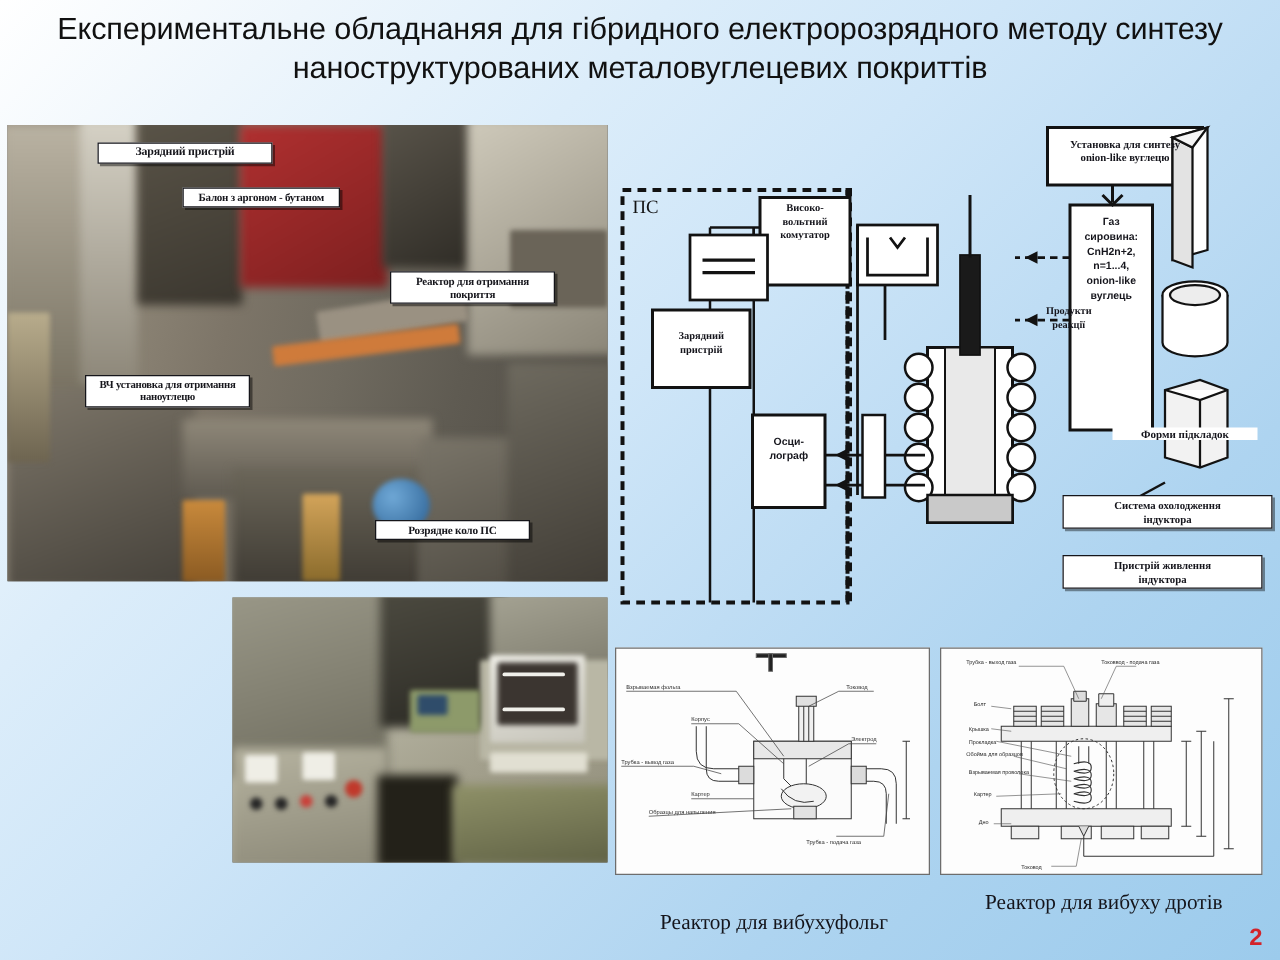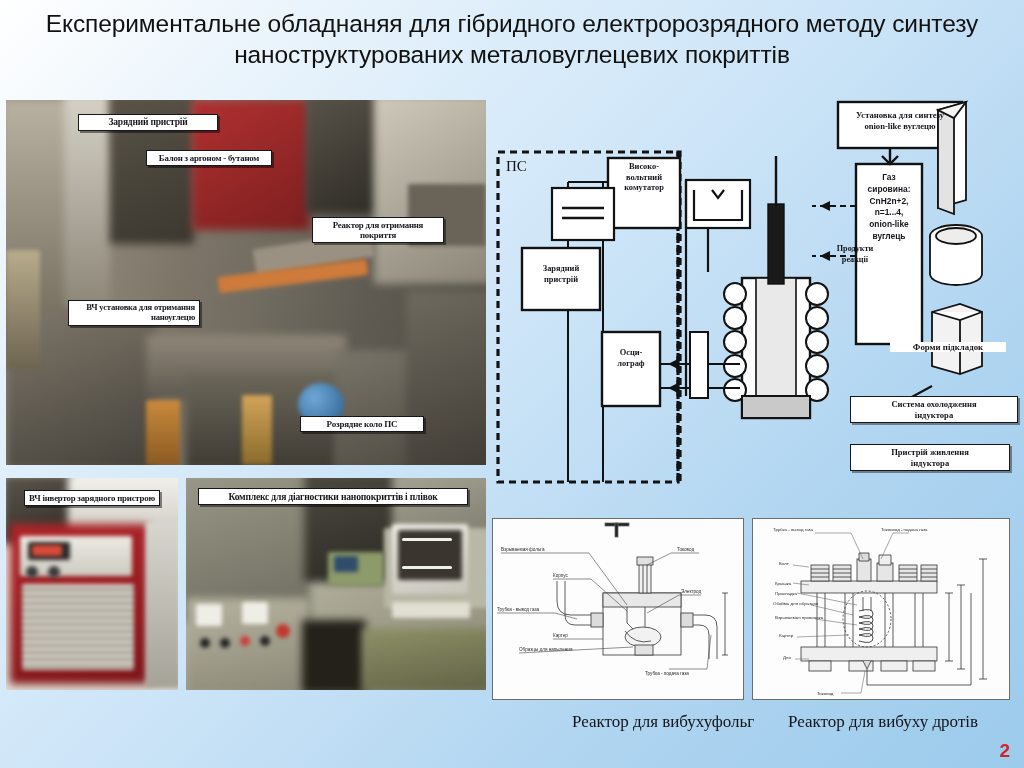--- a/index.html
+++ b/index.html
@@ -98,21 +98,21 @@
   .drawing svg { display:block; }
 
   
   .caption {
     position: absolute;
     font-family: "Liberation Serif", serif;
     font-size: 17px;
     color: #14141a;
     white-space: nowrap;
   }
-  #cap-foil { left: 528px; top: 712px; margin-left: 44px; }
+  #cap-foil { left: 528px; top: 728px; }
   #cap-wire { left: 788px; top: 712px; }
 
   #page-number {
     position: absolute;
     right: 14px; bottom: 6px;
     font-family: "Liberation Sans", sans-serif;
     font-weight: bold;
     font-size: 19px;
     color: #d2232a;
   }
@@ -150,40 +150,25 @@
       <div class="blob softer" style="left:400px;top:190px;width:86px;height:180px;background:linear-gradient(160deg,#6e6a5f,#403c35);"></div>
     </div>
 
     <div class="callout" style="left:72px;top:14px;width:140px;font-size:9.5px;">Зарядний пристрій</div>
 
     <div class="callout" style="left:140px;top:50px;width:126px;font-size:8.8px;">Балон з аргоном - бутаном</div>
 
 
     <div class="callout" style="left:306px;top:117px;width:132px;font-size:8.8px;">Реактор для отримання покриття</div>
 
-    <div class="callout" style="left:62px;top:200px;width:132px;font-size:8.6px;text-align:right;">ВЧ установка для отримання наноуглецю</div>
+    <div class="callout" style="left:62px;top:200px;width:132px;font-size:8.6px;">ВЧ установка для отримання наноуглецю</div>
 
     <div class="callout" style="left:294px;top:316px;width:124px;font-size:9px;">Розрядне коло ПС</div>
   </div>
 
-  <div class="photo" id="photo-inv">
-    <div class="inner">
-      <div class="blob softer" style="left:-4px;top:-4px;width:72px;height:70px;background:linear-gradient(160deg,#5c564c,#2f2b25);"></div>
-      <div class="blob softer" style="left:62px;top:-4px;width:118px;height:60px;background:linear-gradient(180deg,#f3f2ee,#cfcdc4);"></div>
-      <div class="blob softer" style="left:4px;top:46px;width:138px;height:160px;background:linear-gradient(165deg,#b2252a,#7d1417);"></div>
-      <div class="blob soft" style="left:14px;top:58px;width:112px;height:40px;background:linear-gradient(180deg,#eceae3,#cdcac1);"></div>
-      <div class="blob soft" style="left:22px;top:64px;width:42px;height:18px;background:#2b2b2b;"></div>
-      <div class="blob soft" style="left:26px;top:67px;width:30px;height:11px;background:#d84b3a;"></div>
-      <div class="blob soft" style="left:16px;top:106px;width:112px;height:86px;background:repeating-linear-gradient(180deg,#d9d5cb 0 4px,#9c968a 4px 7px);"></div>
-      <div class="blob soft" style="left:140px;top:44px;width:34px;height:166px;background:linear-gradient(180deg,#d8d6ce,#a5a298);"></div>
-      <div class="blob soft" style="left:20px;top:88px;width:12px;height:12px;border-radius:50%;background:#3a3a3a;"></div>
-      <div class="blob soft" style="left:42px;top:88px;width:12px;height:12px;border-radius:50%;background:#3a3a3a;"></div>
-    </div>
-    <div class="callout" style="left:18px;top:12px;width:136px;font-size:8.8px;">ВЧ інвертор зарядного пристрою</div>
-  </div>
 
   <div class="photo" id="photo-diag">
     <div class="inner">
       <div class="blob softer" style="left:-6px;top:-6px;width:130px;height:150px;background:linear-gradient(165deg,#9a9888,#6e6c5e);"></div>
       <div class="blob softer" style="left:118px;top:-6px;width:100px;height:110px;background:linear-gradient(165deg,#4c4a40,#2b2a24);"></div>
       <div class="blob softer" style="left:206px;top:-6px;width:108px;height:70px;background:linear-gradient(165deg,#a6a494,#7c7a6c);"></div>
       <div class="blob soft" style="left:198px;top:50px;width:206px;height:80px;background:#b9b7a5;"></div>
       <div class="blob soft" style="left:142px;top:74px;width:56px;height:34px;background:#8d9a6a;"></div>
       <div class="blob soft" style="left:148px;top:78px;width:24px;height:16px;background:#2f4c6a;"></div>
       <div class="blob soft" style="left:206px;top:46px;width:76px;height:70px;background:linear-gradient(165deg,#efeee7,#c6c4ba);"></div>
@@ -195,21 +180,20 @@
       <div class="blob soft" style="left:10px;top:126px;width:26px;height:22px;background:#efeee6;"></div>
       <div class="blob soft" style="left:56px;top:124px;width:26px;height:22px;background:#efeee6;"></div>
       <div class="blob soft" style="left:90px;top:146px;width:14px;height:14px;border-radius:50%;background:#c0392b;"></div>
       <div class="blob soft" style="left:14px;top:160px;width:10px;height:10px;border-radius:50%;background:#262626;"></div>
       <div class="blob soft" style="left:34px;top:160px;width:10px;height:10px;border-radius:50%;background:#262626;"></div>
       <div class="blob soft" style="left:54px;top:158px;width:10px;height:10px;border-radius:50%;background:#c9413a;"></div>
       <div class="blob soft" style="left:74px;top:158px;width:10px;height:10px;border-radius:50%;background:#262626;"></div>
       <div class="blob softer" style="left:116px;top:142px;width:64px;height:74px;background:#232119;"></div>
       <div class="blob softer" style="left:176px;top:150px;width:130px;height:64px;background:linear-gradient(170deg,#8f9168,#5f6144);"></div>
     </div>
-    <div class="callout" style="left:12px;top:10px;width:270px;font-size:9.6px;">Комплекс для діагностики нанопокриттів і плівок</div>
   </div>
 
   <div id="schema">
     <svg width="530" height="400" viewBox="0 0 530 400" xmlns="http://www.w3.org/2000/svg">
       <g stroke="#121212" fill="none" stroke-width="2">
 
         <rect x="8" y="56" width="180" height="330" stroke-dasharray="7 5" stroke-width="3.2"></rect>
 
         <path d="M78 86 L78 386"></path>
         <path d="M113 86 L113 386"></path>
@@ -314,21 +298,21 @@
       <div>Високо-</div>
       <div>вольтний</div>
       <div>комутатор</div>
     </div>
 
     <div style="position:absolute;left:34px;top:168px;width:74px;text-align:center;font-family:'Liberation Serif',serif;font-size:8.4px;font-weight:bold;color:#15151c;line-height:1.3;filter:blur(.4px);">
       <div>Зарядний</div>
       <div>пристрій</div>
     </div>
 
-    <div style="position:absolute;left:114px;top:252px;width:54px;text-align:center;font-family:Liberation Serif, serif;font-size:8.4px;font-weight:bold;color:#15151c;line-height:1.3;filter:blur(.4px);">
+    <div style="position:absolute;left:114px;top:252px;width:54px;text-align:center;font-family:Liberation Sans, sans-serif;font-size:8.4px;font-weight:bold;color:#15151c;line-height:1.3;filter:blur(.4px);">
       <div>Осци-</div>
       <div>лограф</div>
     </div>
 
     <div style="position:absolute;left:350px;top:14px;width:120px;text-align:center;font-family:'Liberation Serif',serif;font-size:8.6px;font-weight:bold;color:#15151c;line-height:1.3;filter:blur(.4px);">
       <div>Установка для синтезу</div>
       <div>onion-like вуглецю</div>
     </div>
 
     <div style="position:absolute;left:368px;top:76px;width:62px;text-align:center;font-family:Liberation Sans, sans-serif;font-size:8.4px;font-weight:bold;color:#15151c;line-height:1.4;filter:blur(.4px);">

